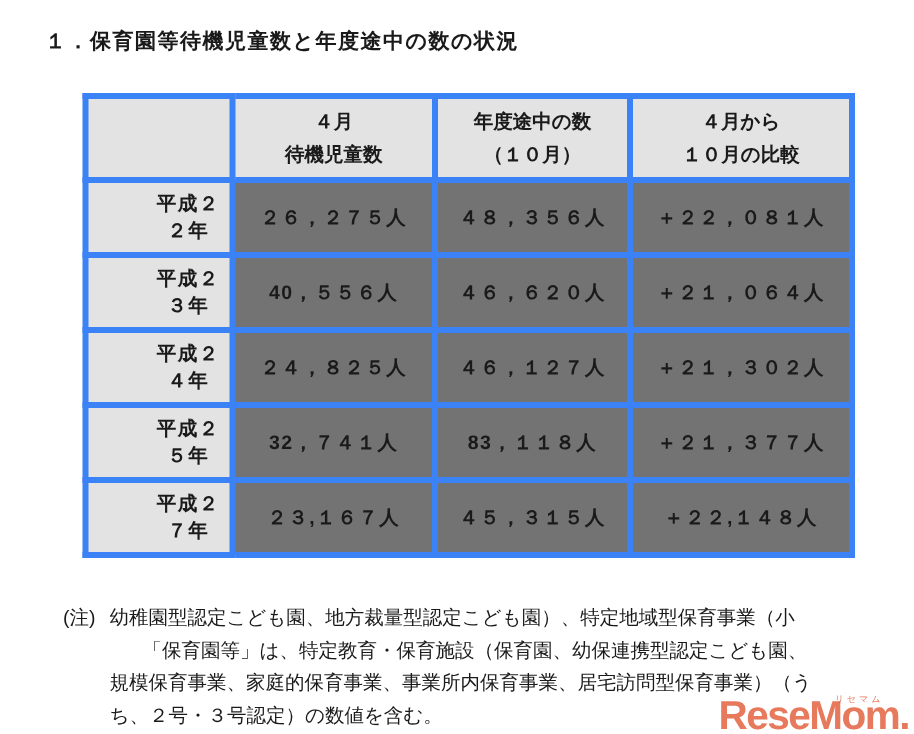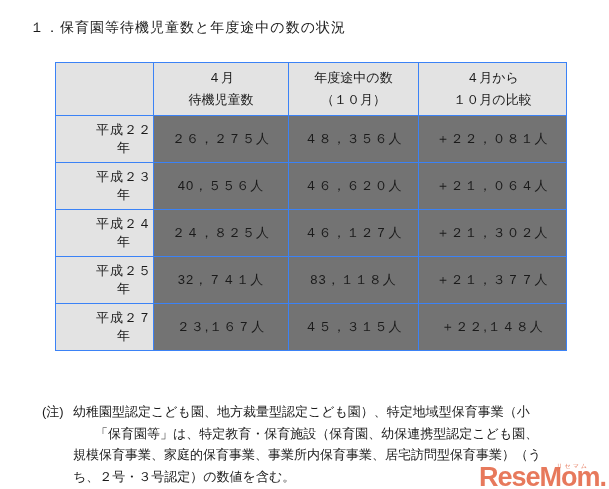--- a/index.html
+++ b/index.html
@@ -8,36 +8,36 @@
     width:609px; height:489px;
     background:#ffffff;
     overflow:hidden;
     font-family:"Liberation Sans","DejaVu Sans",sans-serif;
     color:#1a1a1a;
   }
   .doc-title {
     position:absolute;
     left:30px; top:19px;
     font-size:14px;
-    font-weight:normal;
+    font-weight:bold;
     letter-spacing:1px;
     white-space:nowrap;
   }
   table.stat-table {
     position:absolute;
     left:55px; top:62px;
     border-collapse:collapse;
     table-layout:fixed;
   }
   .stat-table th, .stat-table td {
-    border:1px solid #3b82f6;
+    border:4px solid #3b82f6;
     text-align:center;
     vertical-align:middle;
     font-size:13px;
-    font-weight:normal;
+    font-weight:bold;
     padding:0;
   }
   .stat-table thead th {
     background:#e3e3e3;
     height:52px;
     line-height:1.7;
   }
   .stat-table tbody td { height:46px; background:#737373; letter-spacing:1px; }
   .stat-table tbody td.year-cell { background:#e3e3e3; letter-spacing:1px;padding-left:39px; }
   .footnote {

